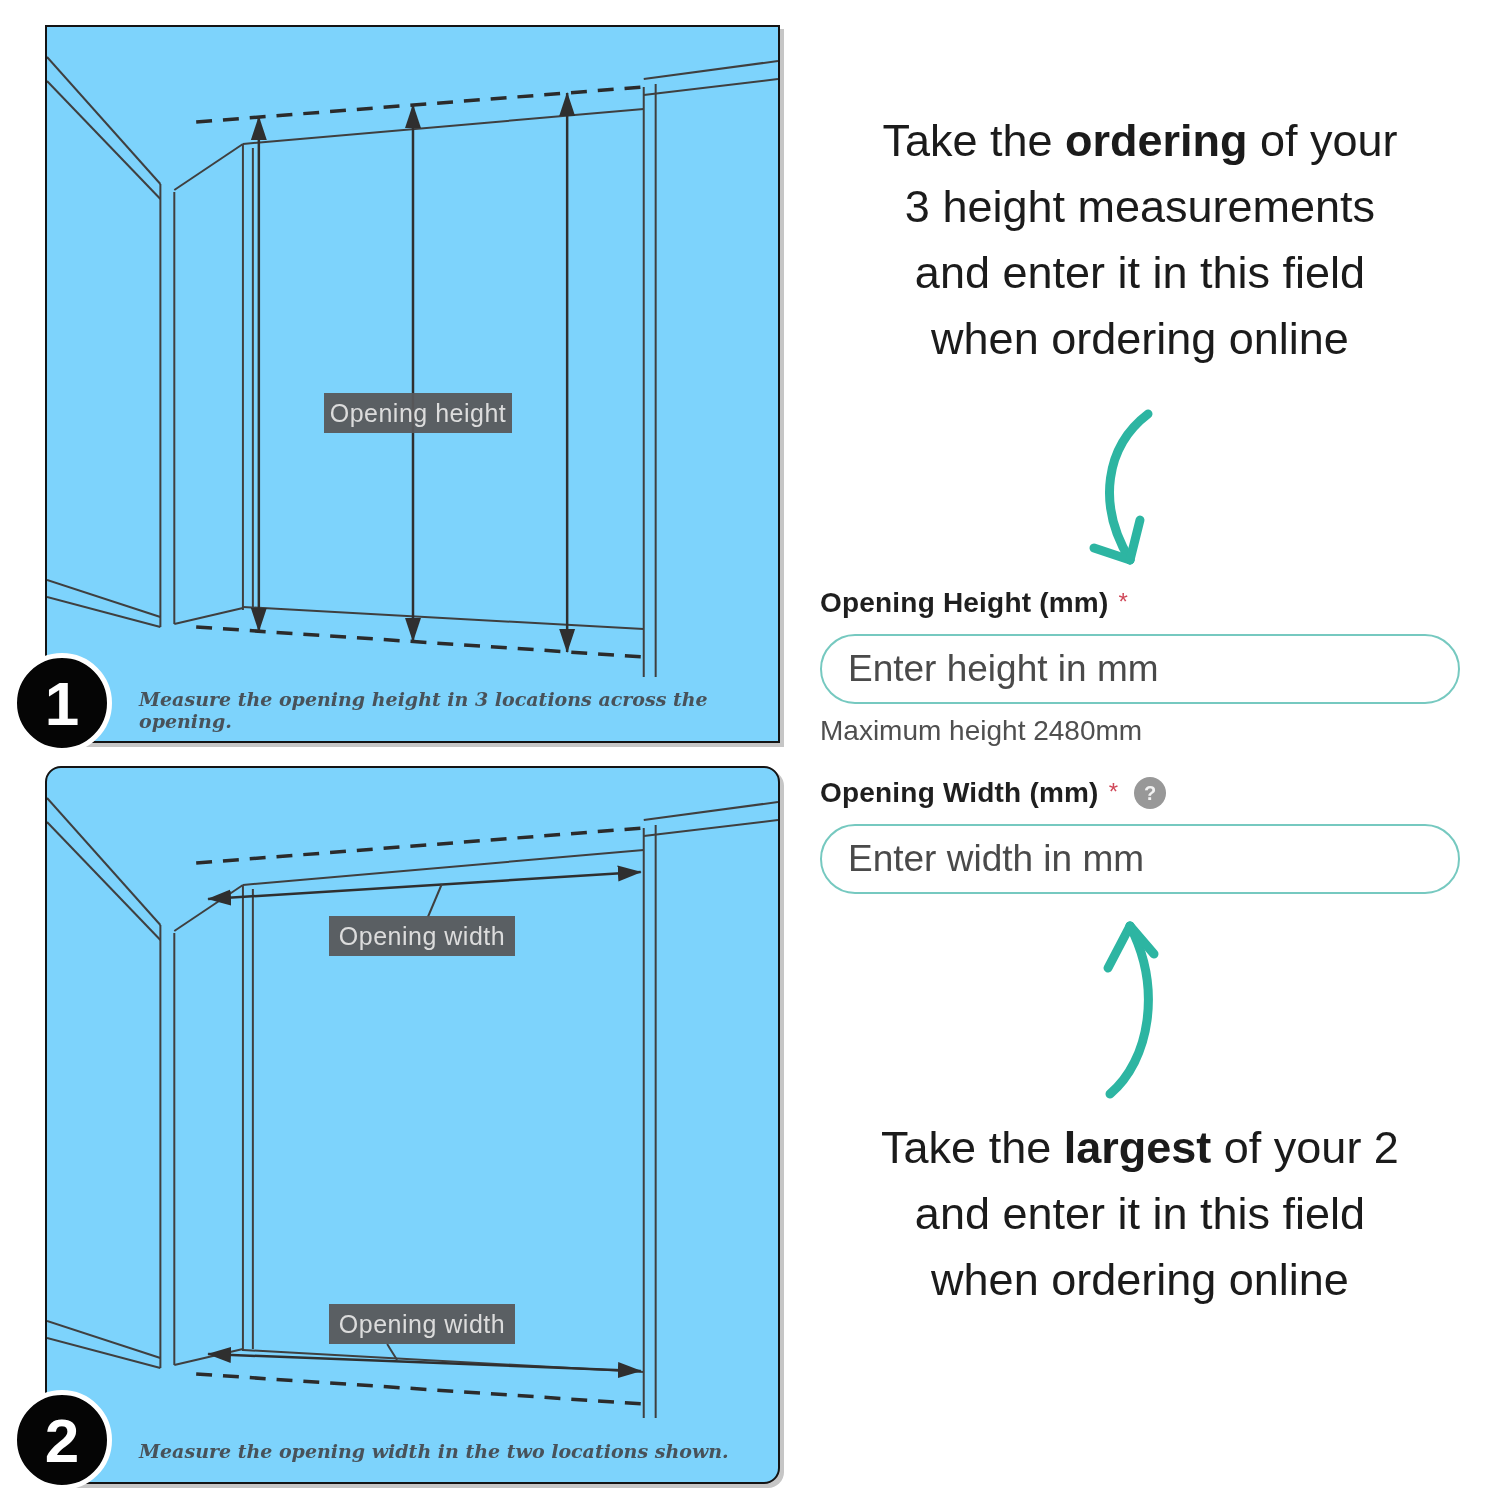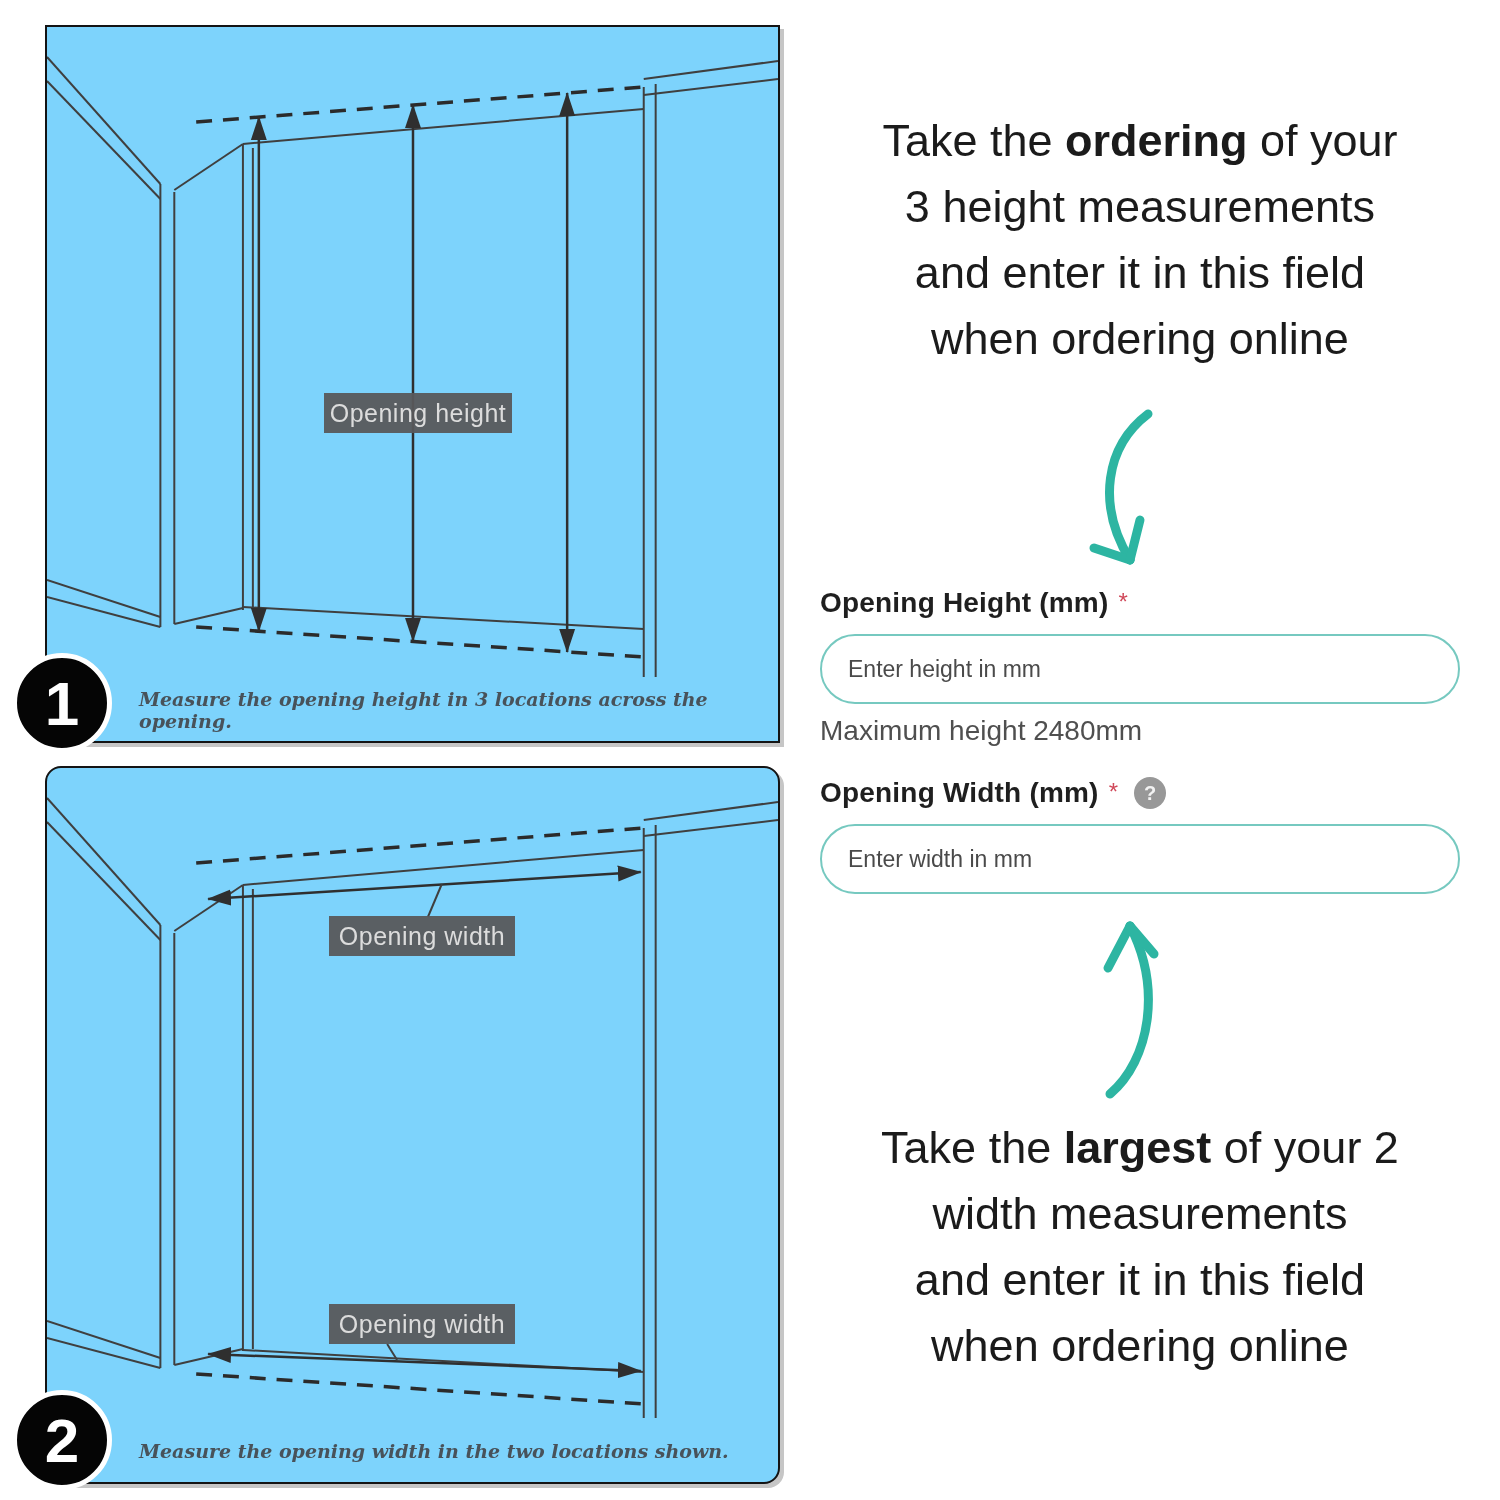--- a/index.html
+++ b/index.html
@@ -41,21 +41,21 @@
   .field{position:absolute;left:820px;width:640px;}
   .field-height{top:585px;}
   .field-width{top:775px;}
   .label-row{display:flex;align-items:center;height:36px;}
   .field-label{font-weight:700;font-size:28px;color:#1f1f1f;letter-spacing:.2px;}
   .req{color:#d0495a;font-size:24px;margin-left:10px;margin-top:-2px;}
   .help{width:32px;height:32px;border-radius:50%;background:#989898;color:#f2f2f2;
         display:flex;align-items:center;justify-content:center;font-size:20px;font-weight:700;
         margin-left:16px;margin-top:0;cursor:pointer;}
   .txt-input{margin-top:13px;width:100%;height:70px;box-sizing:border-box;background:#fff;
-             border:2.5px solid #76c9c0;border-radius:36px;padding:0 26px;font-size:23px;
+             border:2.5px solid #76c9c0;border-radius:36px;padding:0 26px;font-size:37px;
              color:#333;font-family:"Liberation Sans",sans-serif;outline:none;}
   .txt-input::placeholder{color:#4a4a4a;opacity:1;}
   .helper{margin-top:11px;font-size:28px;color:#4f4f4f;}
 </style>
 </head>
 <body>
 
 <div class="canvas">
 
   <section class="panel panel-1">
@@ -181,18 +181,17 @@
   <svg class="curved-arrow arrow-2" width="96" height="190" viewBox="0 0 96 190">
     <g stroke="#2db5a2" stroke-width="9" stroke-linecap="round" fill="none">
       <path d="M18,184 C58,150 70,78 38,16"></path>
       <path d="M38,16 L16,58"></path>
       <path d="M38,16 L62,44"></path>
     </g>
   </svg>
 
   <div class="note note-2">
     <div class="note-line"><span>Take the </span><span class="b">largest</span><span> of your 2</span></div>
-    <div class="note-line">width measurements</div>
     <div class="note-line">and enter it in this field</div>
     <div class="note-line">when ordering online</div>
   </div>
 
 </div>
 
 </body></html>

